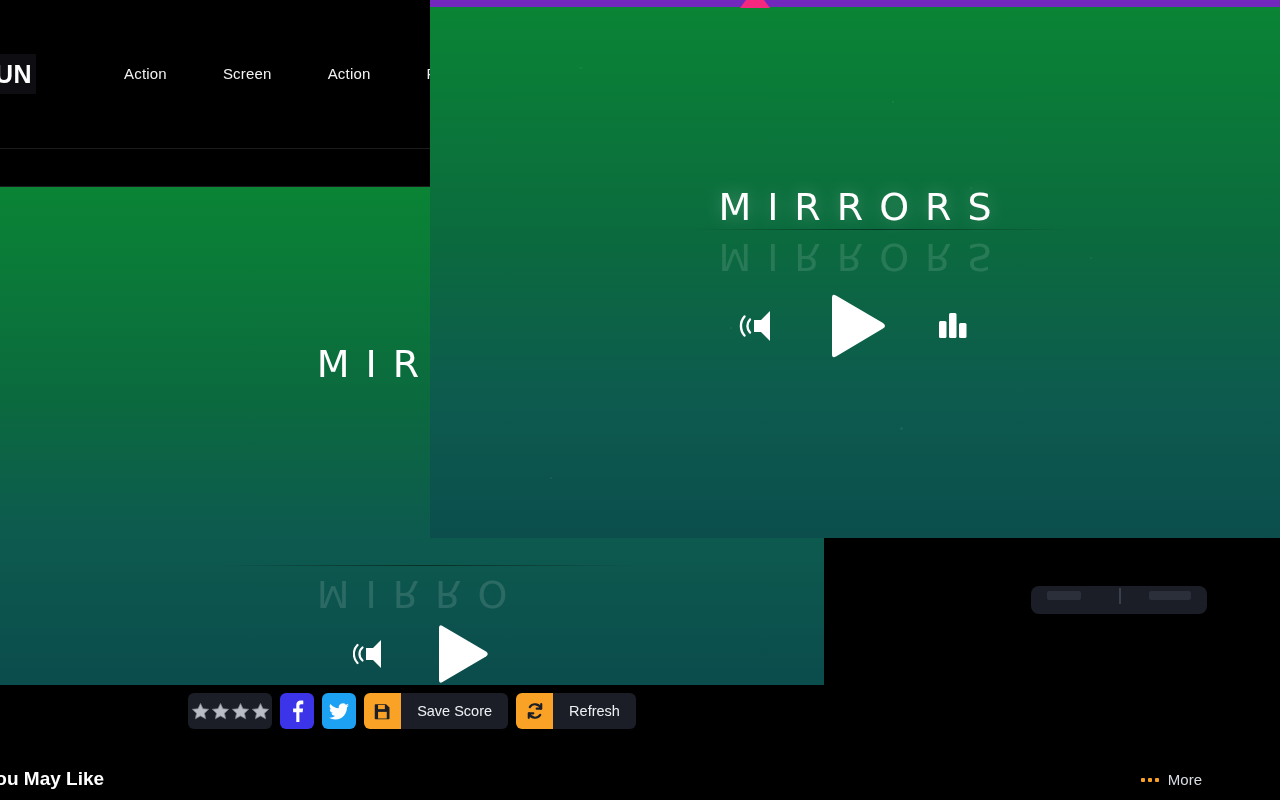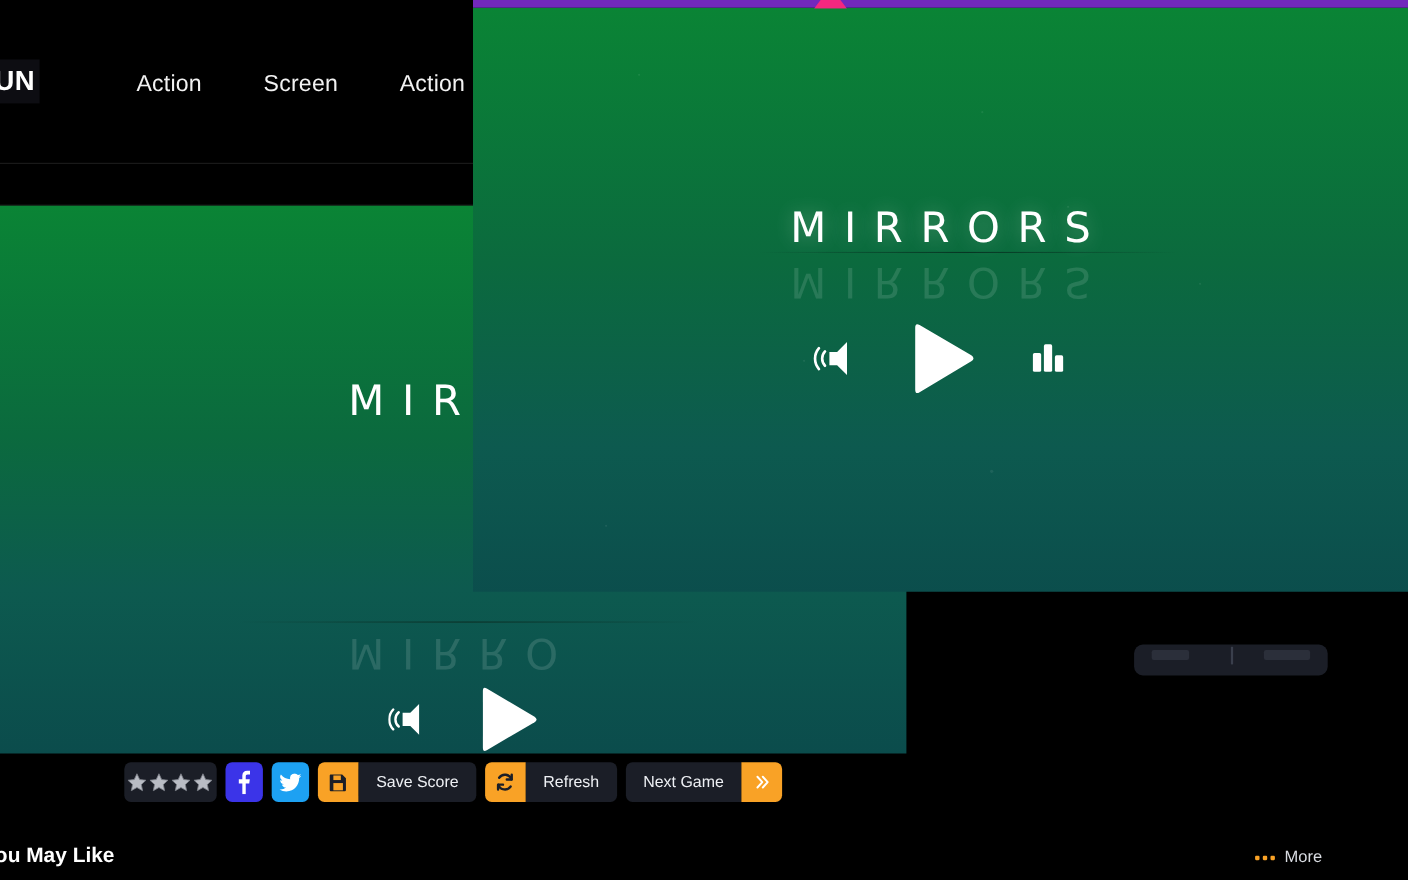--- a/index.html
+++ b/index.html
@@ -30,21 +30,21 @@
     font-size:25px; font-weight:bold; letter-spacing:0.5px;
     display:flex; align-items:center; justify-content:flex-end;
     padding-right:4px;
   }
   .nav {
     position:absolute; left:96px; top:60px;
     display:flex; gap:0;
   }
   .nav-item {
     color:#f2f2f2;
-    font-size:21px;
+    font-size:15px;
     padding:5px 28px;
     white-space:nowrap;
     letter-spacing:0.2px;
   }
   .divider-row {
     position:absolute; left:0; width:1280px; height:1px;
     background:#1c1c1c;
   }
   .dr1 { top:148px; }
   .dr2 { top:186px; }
@@ -353,29 +353,20 @@
         <svg width="18" height="18" viewBox="0 0 20 20" fill="none" stroke="#1b1e27" stroke-width="2.4" aria-hidden="true">
           <path d="M16.6 7.3A7 7 0 0 0 4.2 5.6" stroke-linecap="round"></path>
           <path d="M3.4 12.7a7 7 0 0 0 12.4 1.7" stroke-linecap="round"></path>
           <path d="M16.9 2.4v5h-5" stroke-linecap="round" stroke-linejoin="round"></path>
           <path d="M3.1 17.6v-5h5" stroke-linecap="round" stroke-linejoin="round"></path>
         </svg>
       </div>
       <div class="combo-label">Refresh</div>
     </div>
 
-    <div class="combo combo-rev">
-      <div class="combo-label">Next Game</div>
-      <div class="combo-icon">
-        <svg width="16" height="16" viewBox="0 0 18 18" fill="none" stroke="#ffffff" stroke-width="2" stroke-linecap="round" stroke-linejoin="round" aria-hidden="true">
-          <path d="M4 3.5 L9 9 L4 14.5"></path>
-          <path d="M9.5 3.5 L14.5 9 L9.5 14.5"></path>
-        </svg>
-      </div>
-    </div>
   </div>
 
   <div class="footer">
     <div class="footer-title">es You May Like</div>
     <div class="more-link">
       <div class="dots">
         <div class="dot"></div>
           <div class="dot"></div>
           <div class="dot"></div>
       </div>

